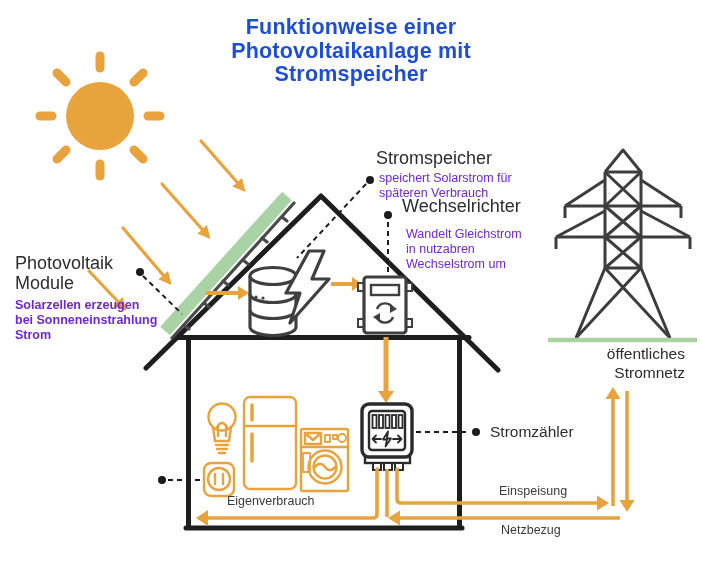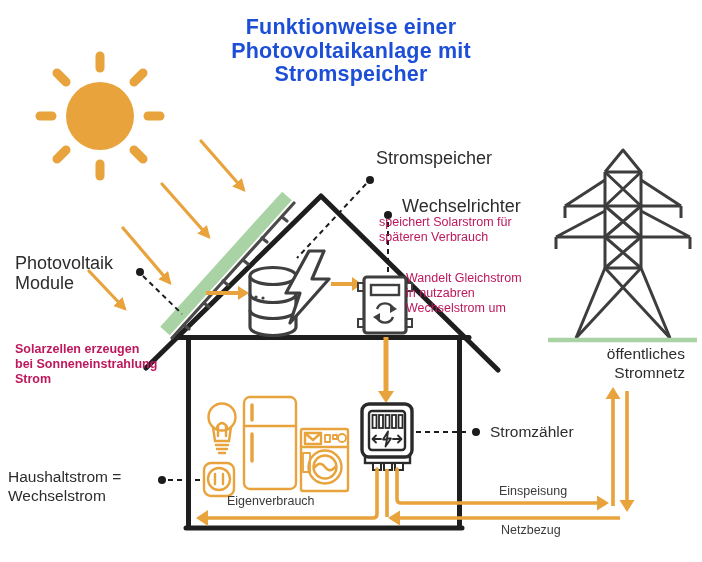--- a/index.html
+++ b/index.html
@@ -9,21 +9,21 @@
   .canvas{position:relative;width:702px;height:562px;background:#fff;overflow:hidden;
           font-family:"Liberation Sans","DejaVu Sans",sans-serif;color:var(--text);}
   svg{position:absolute;left:0;top:0;}
   .ln{fill:none;stroke-linecap:round;stroke-linejoin:round;}
   .sq{fill:none;stroke-linejoin:round;}
   .lbl{position:absolute;white-space:pre-line;color:var(--text);}
   .title{left:0;top:16px;width:702px;text-align:center;font-size:21.5px;font-weight:700;
          line-height:1.1;letter-spacing:.2px;color:#1d4ed8;}
   .h1{font-size:18px;line-height:1.12;}
   .h2{font-size:15.5px;line-height:1.2;}
-  .desc{font-size:12.5px;line-height:1.18;color:#be185d;margin-top:44px;}
+  .desc{font-size:12.5px;line-height:1.18;color:#6d28d9;}
   .flow{font-size:12.5px;color:#3a3a3a;}
   .center{text-align:right;}
 </style>
 </head>
 <body>
 
 <div class="canvas">
 
 <svg width="702" height="562" viewBox="0 0 702 562">
   <defs>
@@ -227,22 +227,20 @@
 in nutzabren
 Wechselstrom um</div>
 
   <div class="lbl h1" style="left:15px;top:253px;">Photovoltaik
 Module</div>
   <div class="lbl desc" style="left:15px;top:298px;font-weight:bold;">Solarzellen erzeugen
 bei Sonneneinstrahlung
 Strom</div>
 
   <div class="lbl h2" style="left:490px;top:423px;">Stromzähler</div>
-  <div class="lbl h2" style="left:8px;top:468px;">Haushaltstrom =
-Wechselstrom</div>
   <div class="lbl h2 center" style="left:560px;top:345px;width:125px;">öffentliches
 Stromnetz</div>
 
   <div class="lbl flow" style="left:227px;top:494px;">Eigenverbrauch</div>
   <div class="lbl flow" style="left:499px;top:484px;">Einspeisung</div>
   <div class="lbl flow" style="left:501px;top:523px;">Netzbezug</div>
 
 </div>
 
 </body></html>

